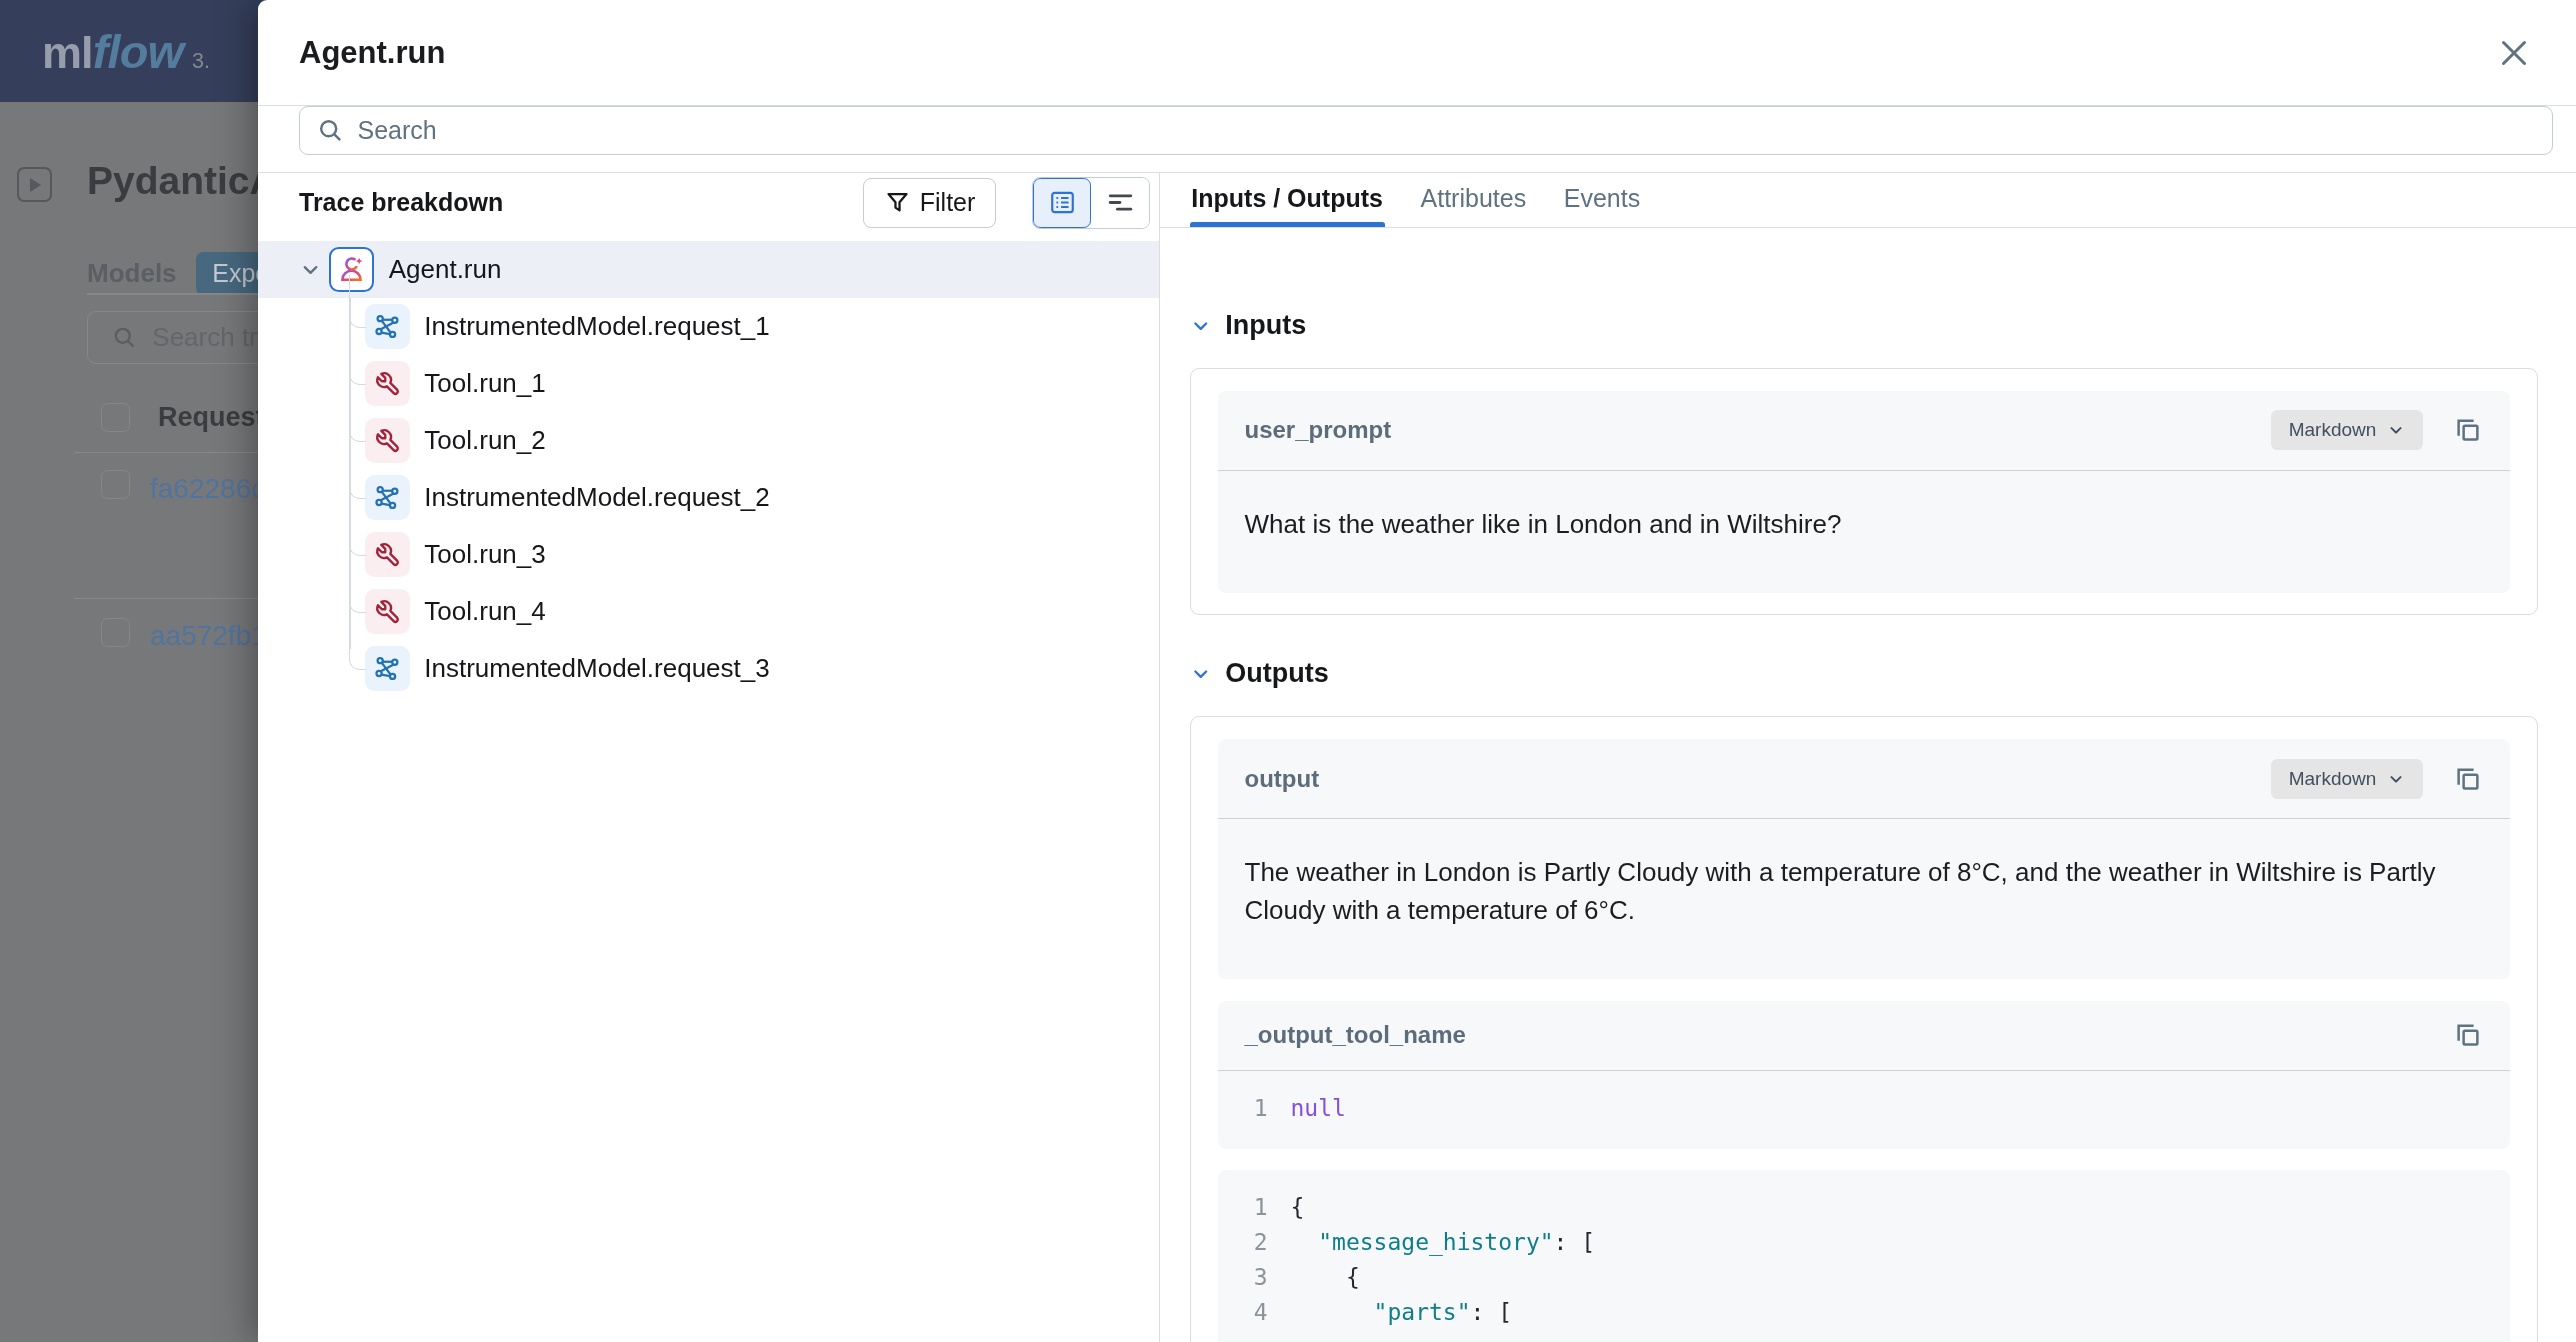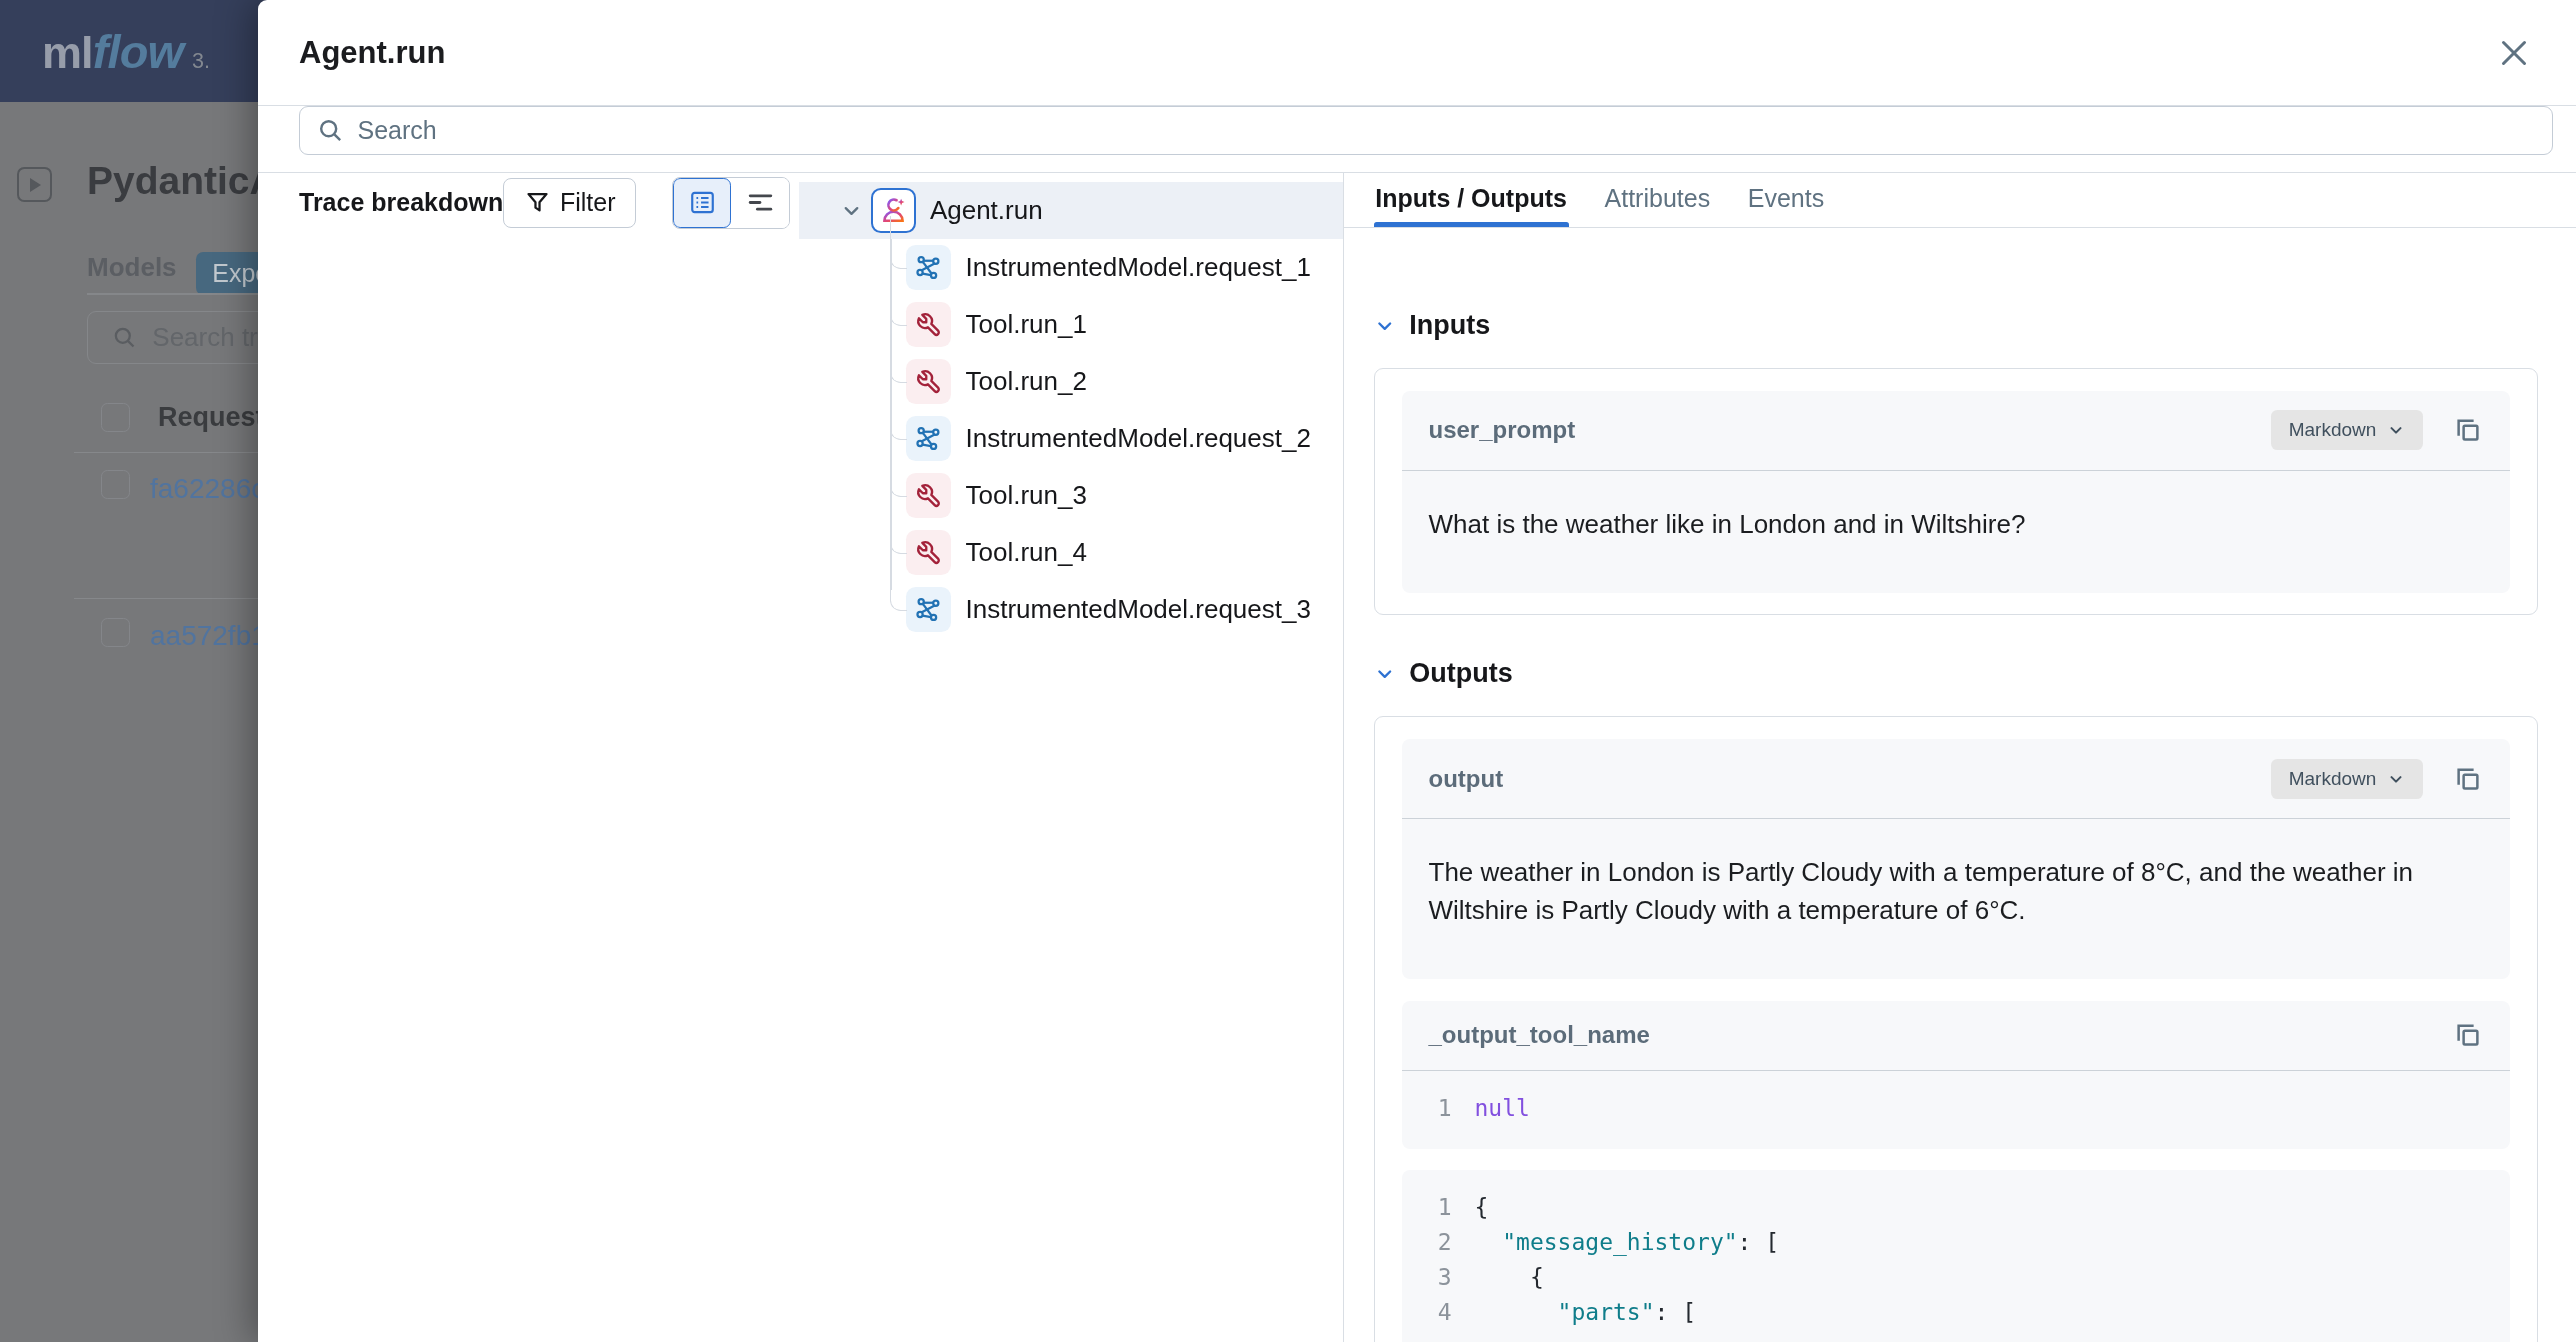--- a/index.html
+++ b/index.html
@@ -13,21 +13,21 @@
   .bg-logo { display:flex; align-items:baseline; }
   .logo-ml { font-size:45px; font-weight:700; color:#979daa; letter-spacing:-0.9px; }
   .logo-flow { font-size:47px; font-weight:700; font-style:italic; color:#547c9d; letter-spacing:-0.9px; }
   .logo-ver { font-size:21.5px; color:#838890; margin-left:9px; }
   .bg-expand { position:absolute; left:17px; top:167px; width:35px; height:35px;
     border:2.7px solid #55585c; border-radius:7.2px; display:flex; align-items:center; justify-content:center; }
   .bg-expand .tri { width:0; height:0; border-left:11.6px solid #55585c;
     border-top:7.2px solid transparent; border-bottom:7.2px solid transparent; margin-left:2.7px; }
   .bg-title { position:absolute; left:87px; top:159px; font-size:39px; font-weight:700; color:#3a3c40;
     white-space:nowrap; }
-  .bg-tabs { position:absolute; left:87px; top:252px; display:flex; gap:19.7px; }
+  .bg-tabs { position:absolute; left:87px; top:252px; display:flex; align-items:center; gap:19.7px; }
   .bg-tab-models { font-size:26px; font-weight:600; color:#5b5e63; }
   .bg-tab-exp { background:#47687f; color:#c2c9cf; font-size:25px; padding:7.2px 16px; border-radius:7.2px;
     white-space:nowrap; }
   .bg-tabs-rule { position:absolute; left:87px; top:293px; width:269px; height:1.8px; background:#85878a; }
   .bg-search { position:absolute; left:87px; top:311px; width:286px; height:53px; border:1.8px solid #85878a;
     border-radius:9px; display:flex; align-items:center; padding-left:23px; gap:14.3px; background:transparent; }
   .bg-search input { border:none; outline:none; background:transparent; font-size:26px; color:#63666a;
     width:152px; font-family:inherit; }
   .bg-search input::placeholder { color:#63666a; }
   .bg-th { position:absolute; left:158px; top:402px; font-size:27px; font-weight:700; color:#3a3c3f; }
@@ -52,22 +52,22 @@
   .m-searchrow { flex:0 0 auto; height:67px; display:flex; align-items:flex-start;
     padding:0 23px 0 41px; border-bottom:1.3px solid #d9dee4; }
   .m-search { flex:1; height:49px; border:1.3px solid #c4ccd6; border-radius:9px; display:flex;
     align-items:center; padding-left:16px; gap:12.5px; }
   .m-search input { flex:1; border:none; outline:none; font-size:25px; color:#33404c; font-family:inherit; }
   .m-search input::placeholder { color:#5f7281; }
 
   .m-main { flex:1; display:flex; min-height:0; }
 
   
-  .tree-panel { width:1086px; flex:0 0 auto; border-right:1.3px solid #d9dee4; display:flex;
-    }
+  .tree-panel { width:902px; flex:0 0 auto; border-right:1.3px solid #d9dee4; display:flex;
+    flex-direction:column; }
   .tree-head { height:59px; flex:0 0 auto; display:flex; align-items:center; padding:0 9px 0 41px; }
   .tree-title { font-size:25px; font-weight:700; color:#16171a; }
   .btn-filter { margin-left:auto; height:50px; display:flex; align-items:center; gap:9px;
     border:1.3px solid #c4ccd6; border-radius:8px; background:#fff; padding:0 19.7px; font-size:25px;
     color:#16171a; font-family:inherit; cursor:pointer; }
   .seg { margin-left:36px; display:flex; border:1.3px solid #c4ccd6; border-radius:8px; height:52px;
     overflow:hidden; }
   .seg button { width:58px; border:none; background:#fff; display:flex; align-items:center;
     justify-content:center; cursor:pointer; }
   .seg button.active { background:#e7effa; outline:1.8px solid #2e72d2; outline-offset:-1.8px; border-radius:7.2px; }

